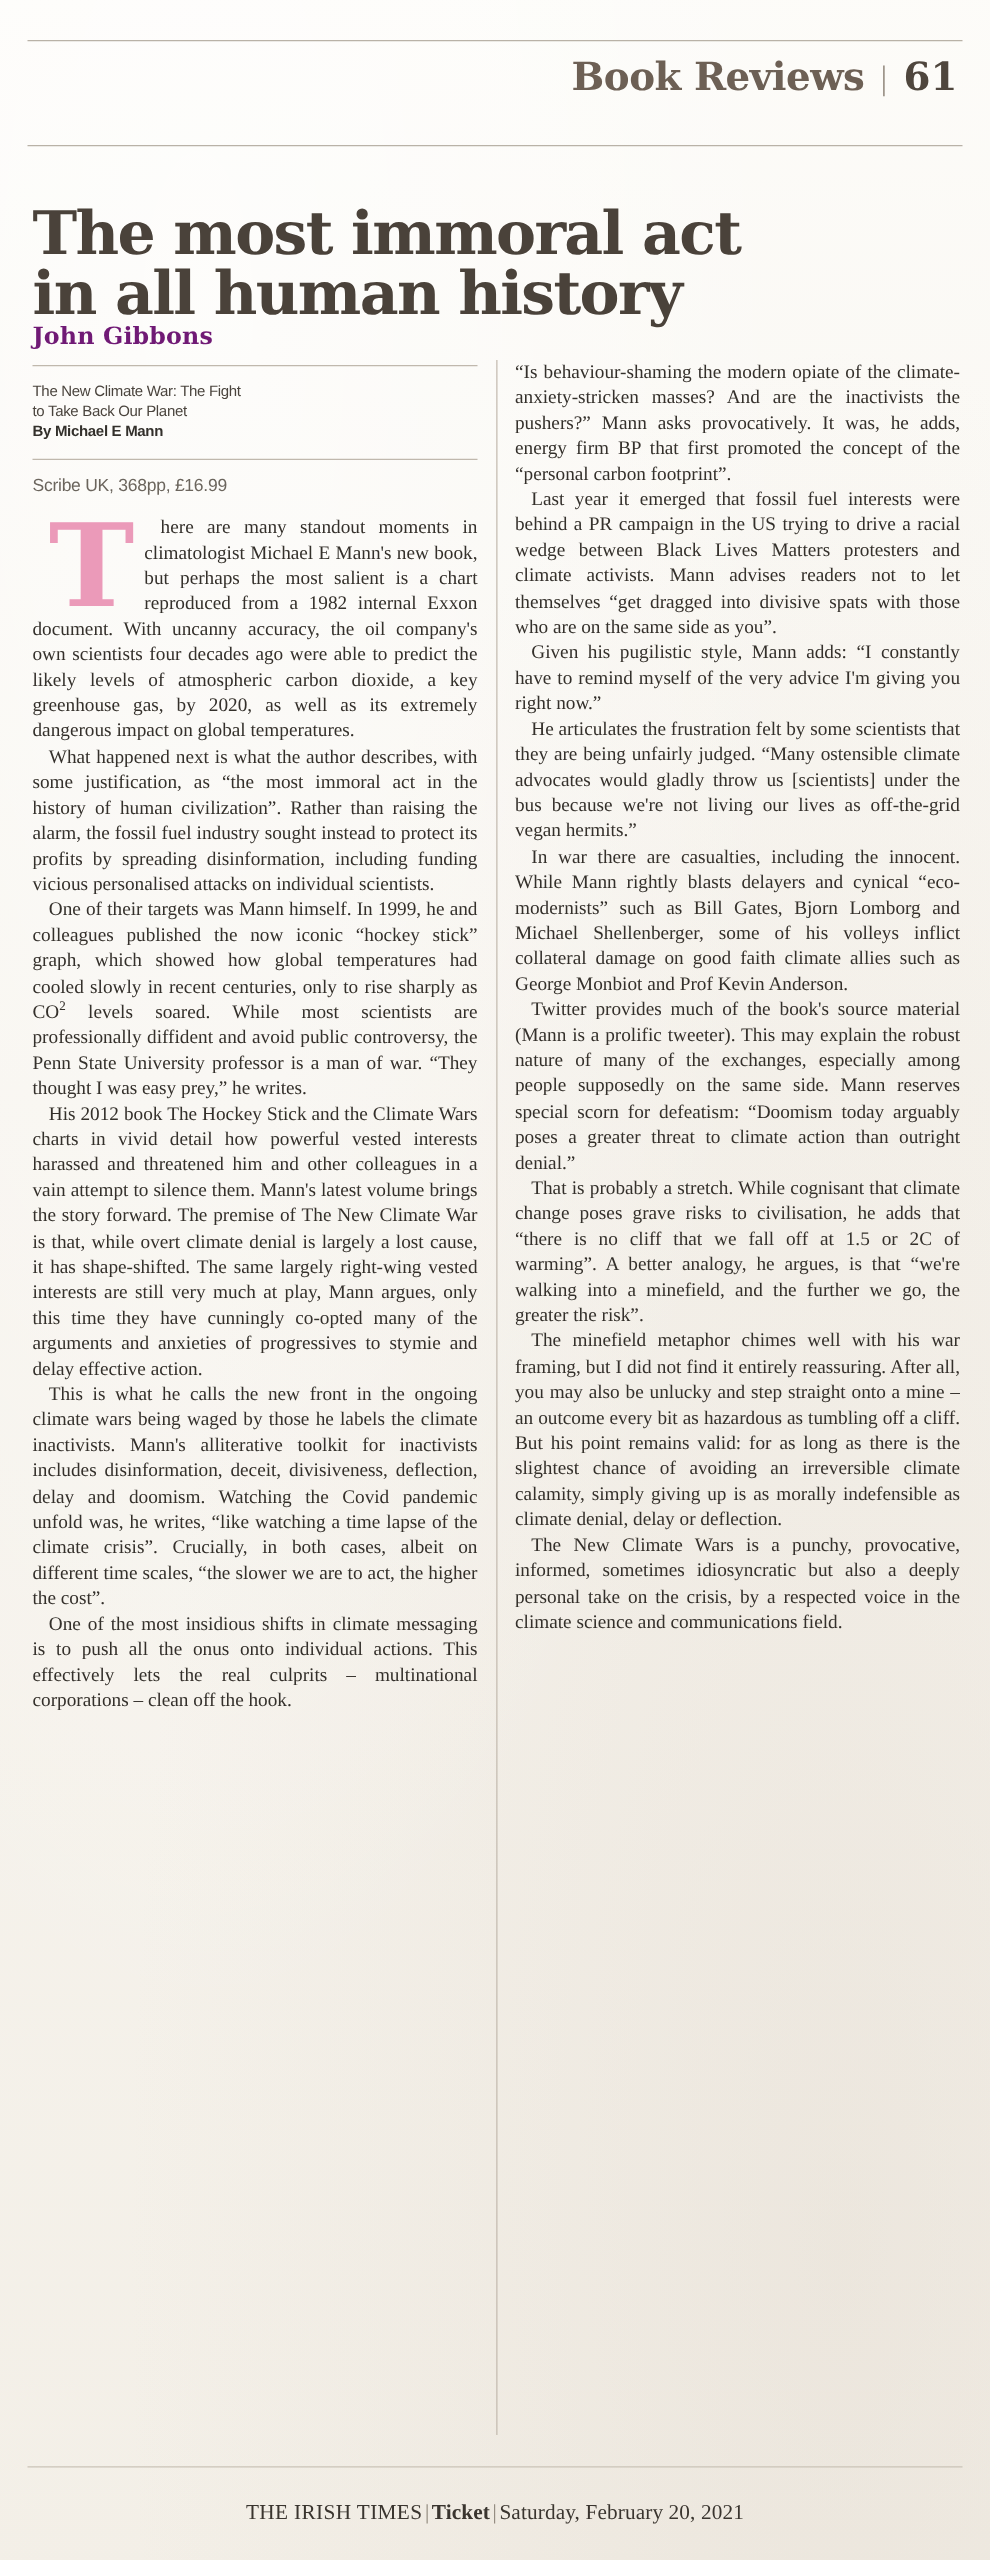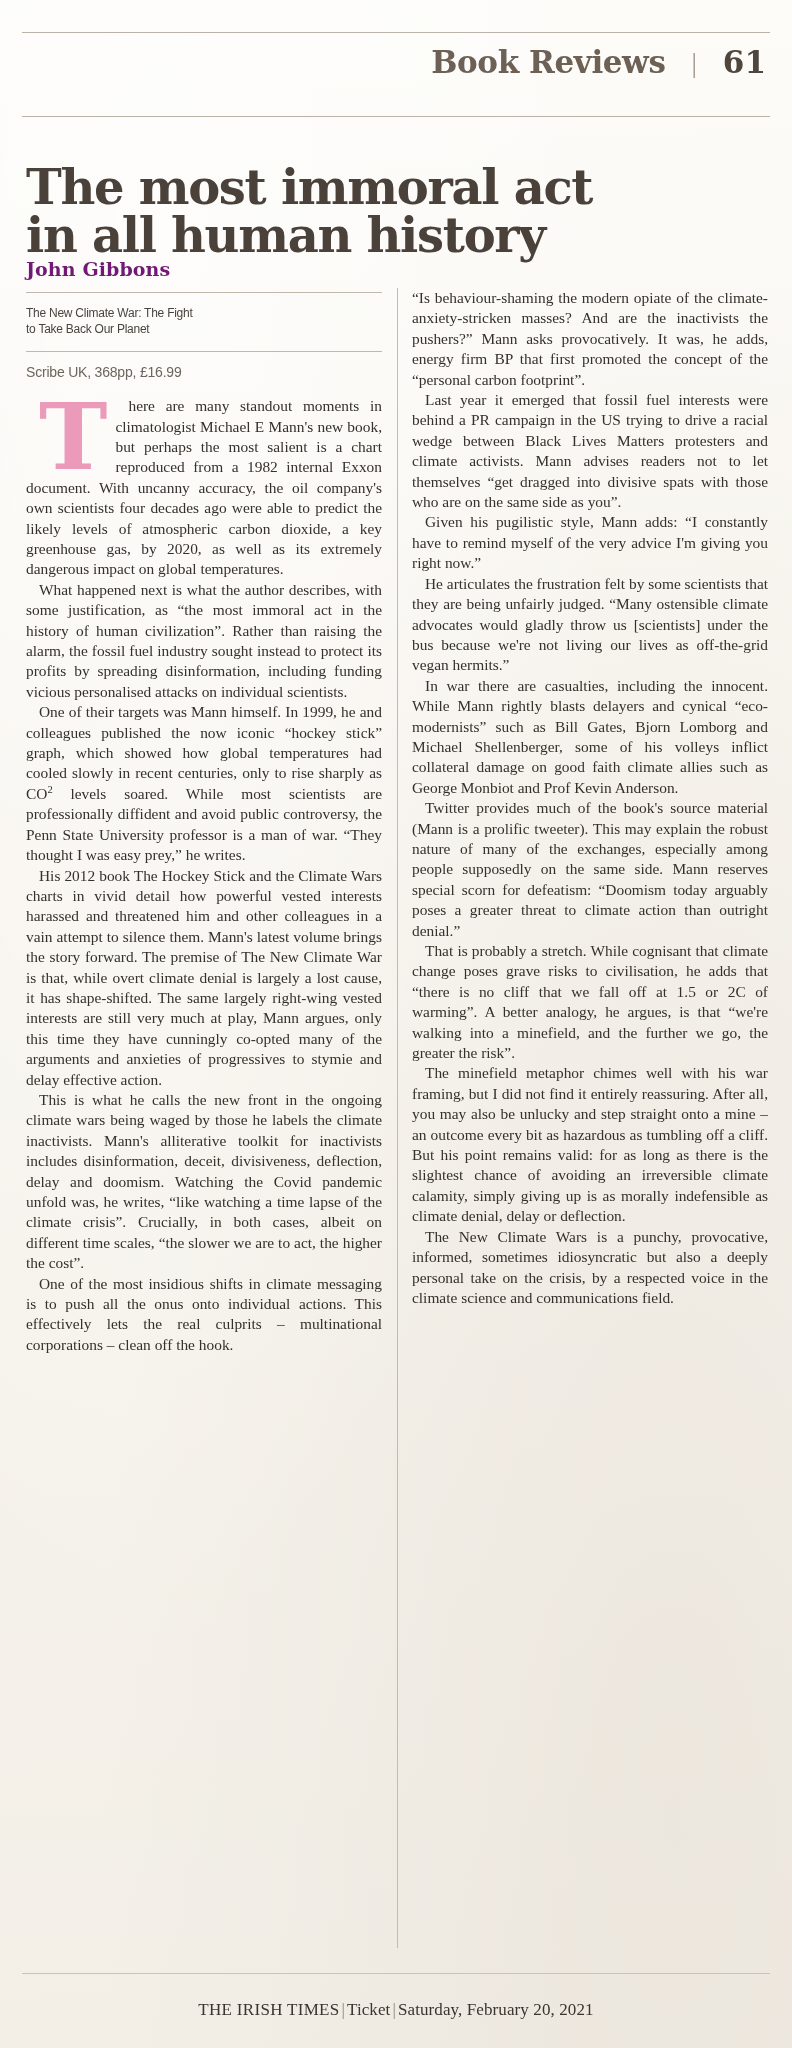--- a/index.html
+++ b/index.html
@@ -50,21 +50,21 @@
     top: 116px;
     height: 1px;
     background: #b9b2a7;
   }
   .running-head {
     position: absolute;
     right: 26px;
     top: 44px;
     display: flex;
     align-items: baseline;
-    gap: 26px;
+    gap: 13px;
     color: #6f6257;
   }
   .running-head .rh-title {
     font-family: "DejaVu Serif", "Liberation Serif", serif;
     font-weight: 700;
     font-size: 31px;
     letter-spacing: -0.4px;
     color: #6d6055;
   }
   .running-head .rh-sep {
@@ -201,21 +201,21 @@
     left: 0; right: 0;
     bottom: 28px;
     text-align: center;
     font-family: "Liberation Serif", "DejaVu Serif", serif;
     font-size: 17px;
     color: #3a352f;
     letter-spacing: 0.1px;
   }
   .footer .ft-paper { letter-spacing: 0.3px; }
   .footer .ft-sep { color: #8d857a; padding: 0 2px; }
-  .footer .ft-section { font-weight: 400; }
+  .footer .ft-section { font-weight: 700; }
   .footer .ft-date { }
 </style>
 </head>
 <body>
 
 <div class="paper-grain"></div>
 
 <div class="page">
 
   <div class="masthead-rule-top"></div>
@@ -237,20 +237,21 @@
 
     <div class="col">
 
       <div class="byline">John Gibbons</div>
 
       <div class="hr-thin"></div>
 
       <div class="book-meta">
         <div>The New Climate War: The Fight</div>
         <div>to Take Back Our Planet</div>
+        <div class="bm-author">By Michael E Mann</div>
       </div>
 
       <div class="hr-thin" style="margin-top:14px;"></div>
 
       <div class="pub-line">Scribe UK, 368pp, £16.99</div>
 
       <div class="body-text" style="margin-top:16px;">
         <p class="dropcap-para">There are many standout moments in climatologist Michael E Mann's new book, but perhaps the most salient is a chart reproduced from a 1982 internal Exxon document. With uncanny accuracy, the oil company's own scientists four decades ago were able to predict the likely levels of atmospheric carbon dioxide, a key greenhouse gas, by 2020, as well as its extremely dangerous impact on global temperatures.</p>
         <p>What happened next is what the author describes, with some justification, as “the most immoral act in the history of human civilization”. Rather than raising the alarm, the fossil fuel industry sought instead to protect its profits by spreading disinformation, including funding vicious personalised attacks on individual scientists.</p>
         <p>One of their targets was Mann himself. In 1999, he and colleagues published the now iconic “hockey stick” graph, which showed how global temperatures had cooled slowly in recent centuries, only to rise sharply as CO<sup class="co2">2</sup> levels soared. While most scientists are professionally diffident and avoid public controversy, the Penn State University professor is a man of war. “They thought I was easy prey,” he writes.</p>

